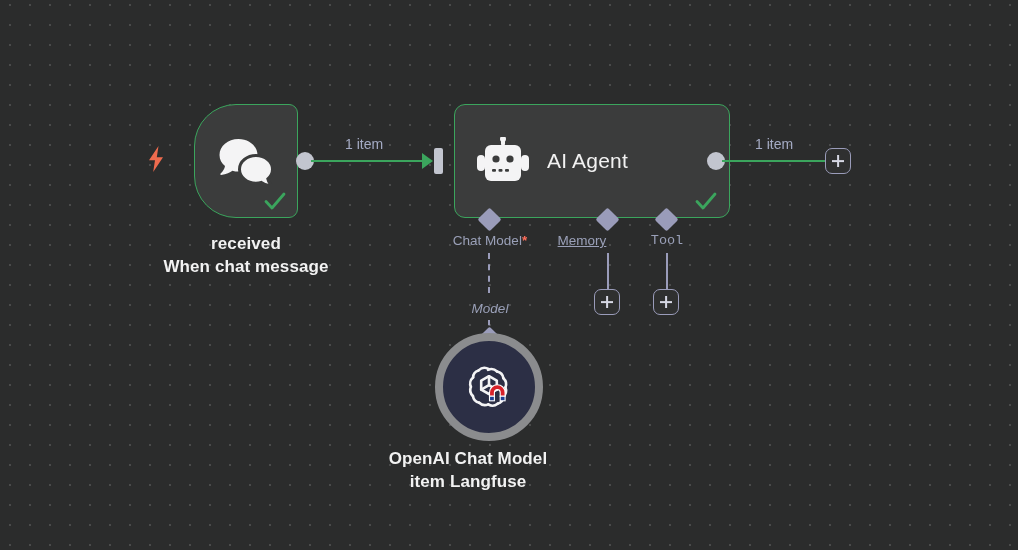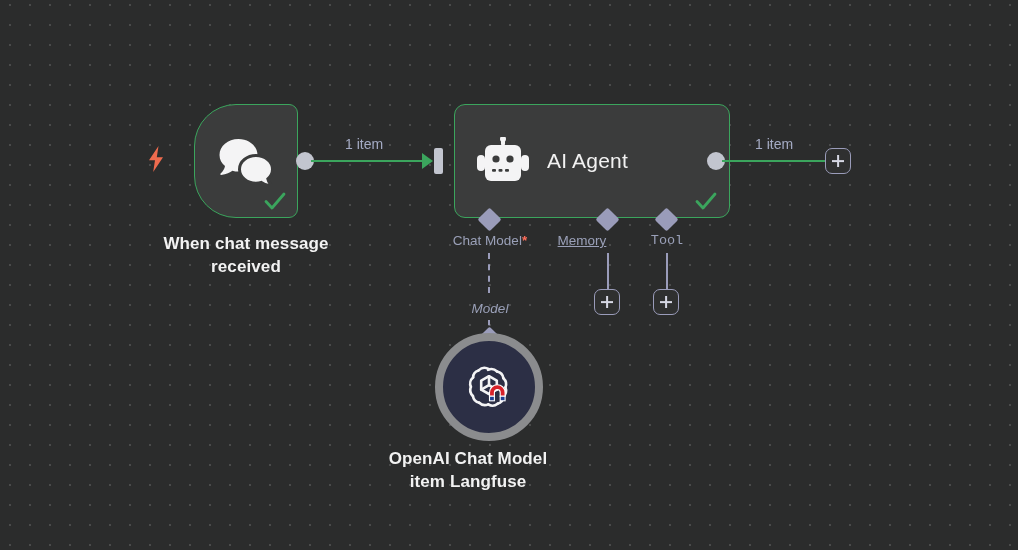--- a/index.html
+++ b/index.html
@@ -212,22 +212,22 @@
                  C30 46.3 22.5 40.1 22.5 32.2 C22.5 24.6 30 18.5 39 18.5 Z" fill="#f4f4f5" stroke="#3b3c3c" stroke-width="3"></path>
       </svg>
     </div>
     <div id="trigger-check">
       <svg viewBox="0 0 26 26" width="26" height="26">
         <path d="M4 13.5 L10 20 L22 6" fill="none" stroke="#3ba55d" stroke-width="2.8" stroke-linecap="round" stroke-linejoin="round"></path>
       </svg>
     </div>
   </div>
   <div class="nodelabel" style="left:150px; top:232px; width:192px;">
+    <div>received</div>
     <div>When chat message</div>
-    <div>received</div>
   </div>
 
   <div class="out-dot" style="left:296px; top:152px;"></div>
 
   <div class="hline" style="left:311px; top:159.5px; width:113px;"></div>
   <div class="arrowhead" style="left:422px; top:153px;"></div>
   <div class="conn-label" style="left:345px; top:136px;">1 item</div>
 
   <div class="in-bar" style="left:434px; top:148px;"></div>
 

